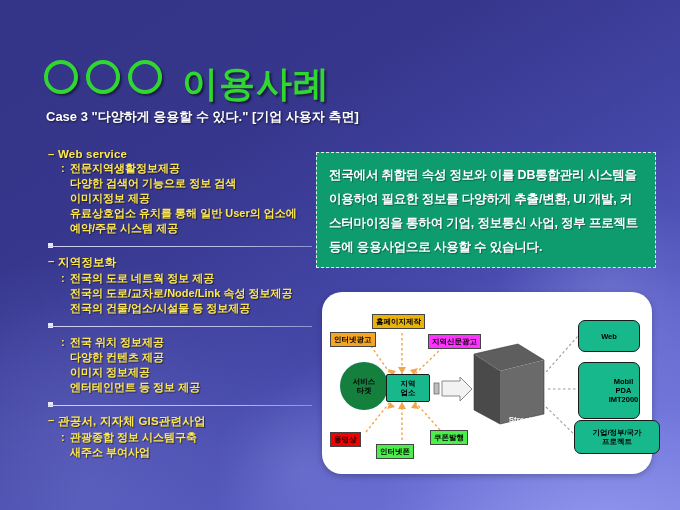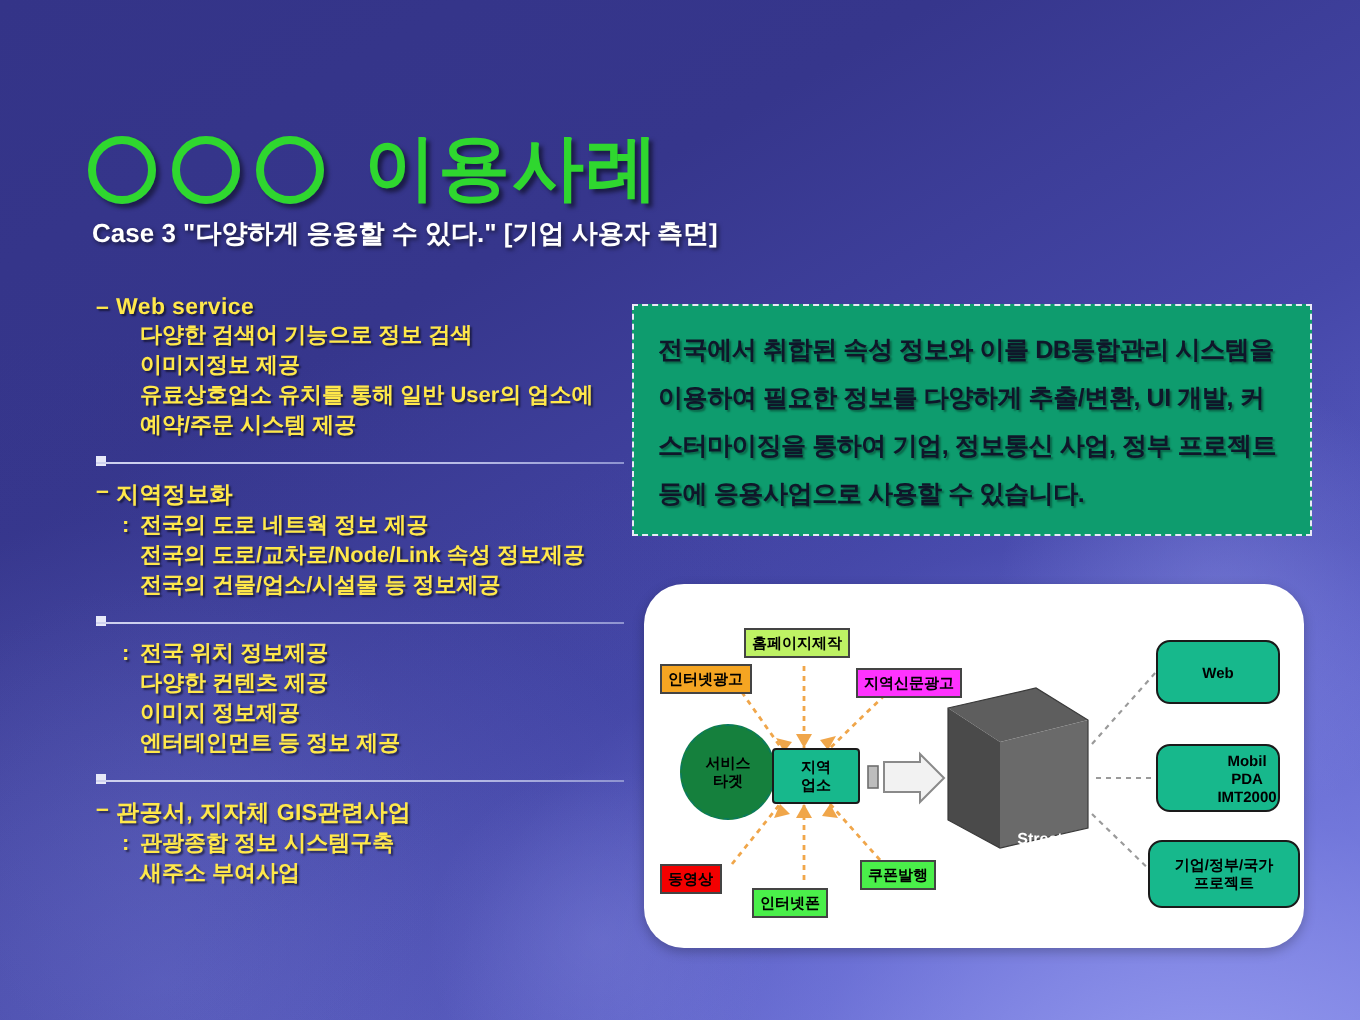--- a/index.html
+++ b/index.html
@@ -29,21 +29,20 @@
       radial-gradient(circle 200px at 80px 430px, rgba(105,110,200,0.18), rgba(0,0,0,0) 70%);
     pointer-events: none;
   }
 
   
   .title-row {
     position: absolute;
     left: 44px;
     top: 60px;
     display: flex;
-    align-items: center;
     gap: 10px;
   }
   .ring {
     width: 34px;
     height: 34px;
     border: 4px solid #2fd72f;
     border-radius: 50%;
     box-shadow: 2px 2px 2px rgba(0,0,0,0.45);
     box-sizing: border-box;
   }
@@ -130,21 +129,21 @@
   
   .infobox {
     position: absolute;
     left: 316px;
     top: 152px;
     width: 340px;
     padding: 10px 16px 8px 12px;
     box-sizing: border-box;
     background: #0e9c6e;
     border: 1px dashed #e9eaf6;
-    color: #0f172a;
+    color: #ffffff;
     font-size: 12.5px;
     font-weight: bold;
     line-height: 24px;
     letter-spacing: -0.2px;
     text-shadow: 1px 1px 1px rgba(0,0,0,0.35);
   }
 
   
   .diagram {
     position: absolute;
@@ -164,21 +163,21 @@
     text-align: center;
     box-sizing: border-box;
     white-space: pre-line;
   }
   
   .chip {
     border: 1px solid #444;
     padding: 2px 3px;
     color: #000;
   }
-  .chip.yellow  { background: #bef264; font-family: Liberation Serif, serif; }
+  .chip.yellow  { background: #eab308; font-family: Liberation Serif, serif; }
   .chip.orange  { background: #f5a522; }
   .chip.magenta { background: #ff33ff; }
   .chip.red     { background: #f30000; color: #000; }
   .chip.green   { background: #4aef4a; }
 
   .circle-node {
     border-radius: 50%;
     background: #15803d;
     border: 1px dashed #0b7a5c;
     color: #000;
@@ -227,20 +226,21 @@
     <div class="ring"></div>
     <div class="ring"></div>
     <div class="title-text">이용사례</div>
   </div>
   <div class="subtitle">Case 3 "다양하게 응용할 수 있다." [기업 사용자 측면]</div>
 
   <div class="bullets">
 
     <div class="group">
       <div class="b-head">Web service</div>
+      <div class="b-sub first">전문지역생활정보제공</div>
       <div class="b-sub">다양한 검색어 기능으로 정보 검색</div>
       <div class="b-sub">이미지정보 제공</div>
       <div class="b-sub">유료상호업소 유치를 통해 일반 User의 업소에</div>
       <div class="b-sub">예약/주문 시스템 제공</div>
     </div>
 
     <div class="divider">
       <div class="sq"></div>
       <div class="line"></div>
     </div>
@@ -330,21 +330,21 @@
     <div class="node chip green" style="left:54px; top:152px;">인터넷폰</div>
     <div class="node chip green" style="left:108px; top:138px;">쿠폰발행</div>
 
     <div class="node circle-node" style="left:18px; top:70px; width:48px; height:48px;">서비스
 타겟</div>
 
     <div class="node center-node" style="left:64px; top:82px; width:44px; height:28px;">지역
 업소</div>
 
     <div class="node out-node" style="left:256px; top:28px; width:62px; height:32px;">Web</div>
-    <div class="node out-node" style="left:256px; top:80px; width:62px; height:34px;padding-left:29px;">Mobil
+    <div class="node out-node" style="left:256px; top:70px; width:62px; height:57px;padding-left:29px;">Mobil
 PDA
 IMT2000</div>
-    <div class="node out-node" style="left:252px; top:128px; width:76px; height:34px;">기업/정부/국가
+    <div class="node out-node" style="left:252px; top:128px; width:86px; height:34px;">기업/정부/국가
 프로젝트</div>
 
   </div>
 
 </div>
 
 </body></html>

